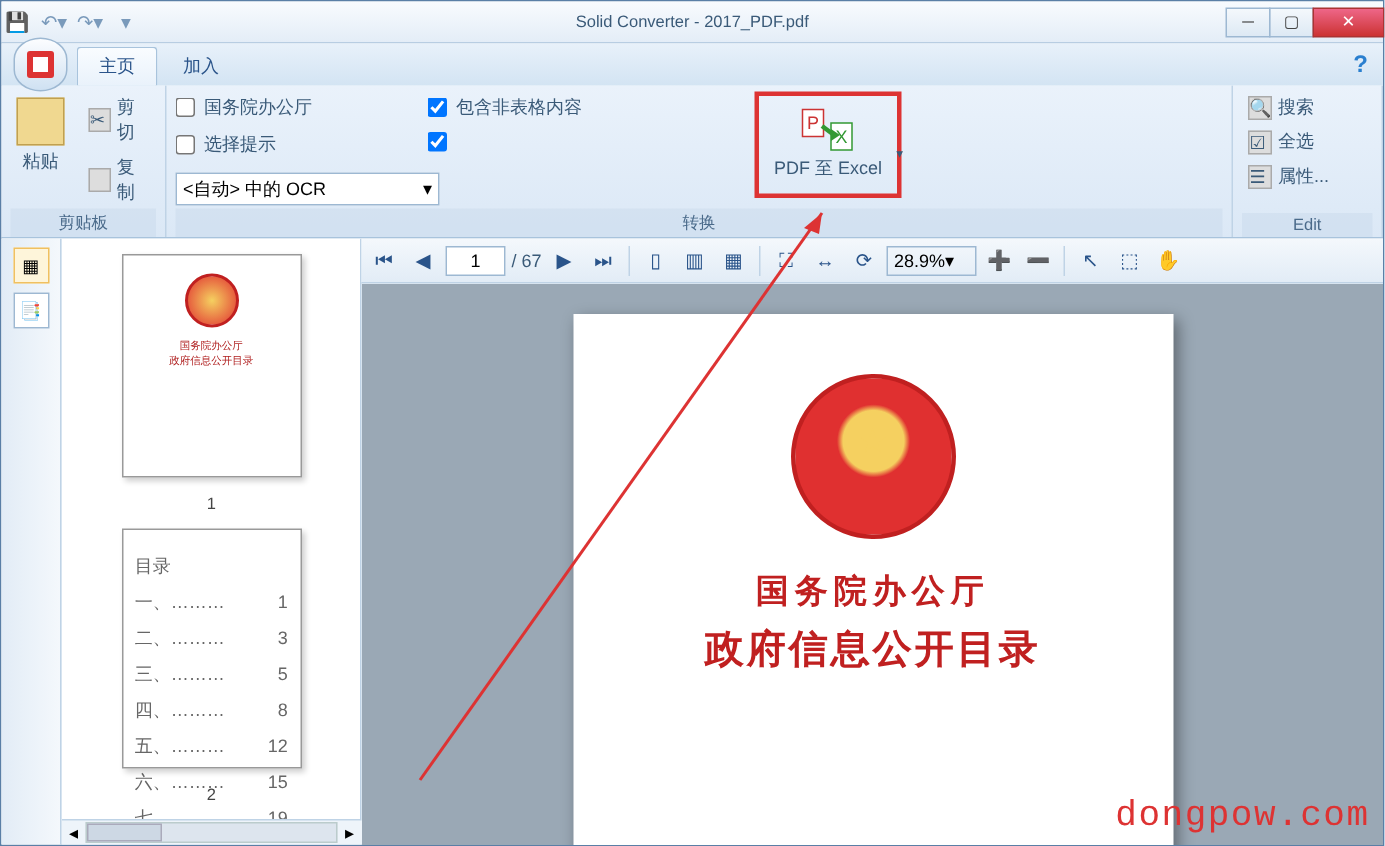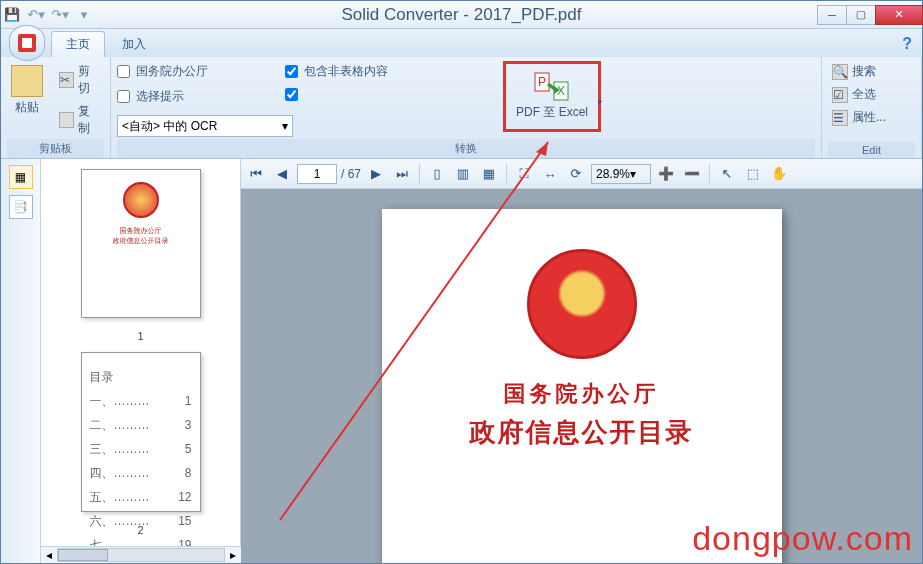--- a/index.html
+++ b/index.html
@@ -1,21 +1,21 @@
 <!DOCTYPE html>
 <html><head>
 <meta charset="utf-8">
 <style>
 *{box-sizing:border-box;margin:0;padding:0;font-family:"Microsoft YaHei","Segoe UI",sans-serif;font-size:12px}
 body{width:923px;height:564px;background:#d6e5f5;overflow:hidden;position:relative}
 .window{width:923px;height:564px;border:1px solid #5a7fa6;background:#fff;display:flex;flex-direction:column}
 .titlebar{height:28px;background:linear-gradient(#f8fbfe,#e4edf7);display:flex;align-items:center;border-bottom:1px solid #b8cde2;position:relative}
 .qat{display:flex;gap:2px;align-items:center}
 .qat span{width:22px;height:22px;display:flex;align-items:center;justify-content:center;color:#7a9abb;font-size:13px}
-.title{position:absolute;left:50%;transform:translateX(-50%);color:#3a5a78;font-size:17px}
+.title{position:absolute;left:50%;transform:translateX(-50%);color:#3a5a78;font-size:11px}
 .winbtns{margin-left:auto;display:flex}
 .winbtn{width:30px;height:20px;border:1px solid #9db8d2;background:linear-gradient(#f4f8fc,#dde9f4);display:flex;align-items:center;justify-content:center;font-size:11px;color:#444;margin-right:-1px}
 .winbtn.close{width:48px;background:linear-gradient(#e68,#c33);color:#fff;border-color:#a33}
 .menubar{height:28px;background:linear-gradient(#e8f1fa,#d3e4f3);display:flex;align-items:flex-end;padding:0 0 0 50px;position:relative}
 .appbtn{position:absolute;left:8px;top:-4px;width:36px;height:36px;border-radius:50%/40%;background:linear-gradient(#fcfdff,#cfe1f2);border:1px solid #9db8d2;display:flex;align-items:center;justify-content:center}
 .tab{padding:4px 14px;color:#2a548a;border:1px solid transparent;border-bottom:none;margin-right:2px}
 .tab.active{background:linear-gradient(#f9fcff,#e9f2fb);border-color:#a8c3dc;border-radius:3px 3px 0 0}
 .help{margin-left:auto;margin-right:10px;color:#2a7fcf;font-size:16px;font-weight:bold;padding-bottom:4px}
 .ribbon{height:102px;background:linear-gradient(#eaf2fb,#dbe8f6);border-bottom:1px solid #a8c3dc;display:flex}
 .group{border-right:1px solid #bfd3e6;display:flex;flex-direction:column;padding:4px 6px 0}
@@ -53,21 +53,21 @@
 .hscroll{height:18px;background:#eef4fa;border-top:1px solid #bfd3e6;display:flex;align-items:center}
 .viewer{flex:1;background:#9aa8b5;display:flex;justify-content:center;align-items:flex-start;padding:20px;overflow:auto;position:relative}
 .page{width:400px;height:540px;background:#fff;box-shadow:3px 3px 10px rgba(0,0,0,.4);display:flex;flex-direction:column;align-items:center;padding:40px 30px}
 .emblem{width:110px;height:110px;border-radius:50%;background:radial-gradient(circle at 50% 40%,#f5d060 0%,#f5d060 25%,#e03030 30%,#e03030 100%);border:3px solid #c02020;margin-bottom:20px;position:relative}
 .emblem::after{content:"★";position:absolute;top:28%;left:50%;transform:translateX(-50%);color:#f5d060;font-size:22px}
 .ptitle1{font-size:22px;color:#c02020;font-family:"SimSun",serif;font-weight:bold;letter-spacing:4px;margin-bottom:6px}
 .ptitle2{font-size:26px;color:#c02020;font-family:"SimSun",serif;font-weight:bold;letter-spacing:2px}
 .arrow{position:absolute;pointer-events:none}
 .arrow line{stroke:#d33;stroke-width:2}
 .arrow polygon{fill:#d33}
-.watermark{position:absolute;bottom:6px;right:10px;font-size:34px;color:#d33;font-family:Liberation Sans, sans-serif;letter-spacing:1px;font-weight:normal}
+.watermark{position:absolute;bottom:6px;right:10px;font-size:24px;color:#d33;font-family:Liberation Mono, monospace;letter-spacing:1px;font-weight:normal}
 .toc{font-size:5px;color:#666;width:100%;line-height:2}
 .tocrow{display:flex;justify-content:space-between}
 </style>
 </head>
 <body>
 
 <div class="window">
   <div class="titlebar">
     <div class="qat">
       <span>💾</span>

